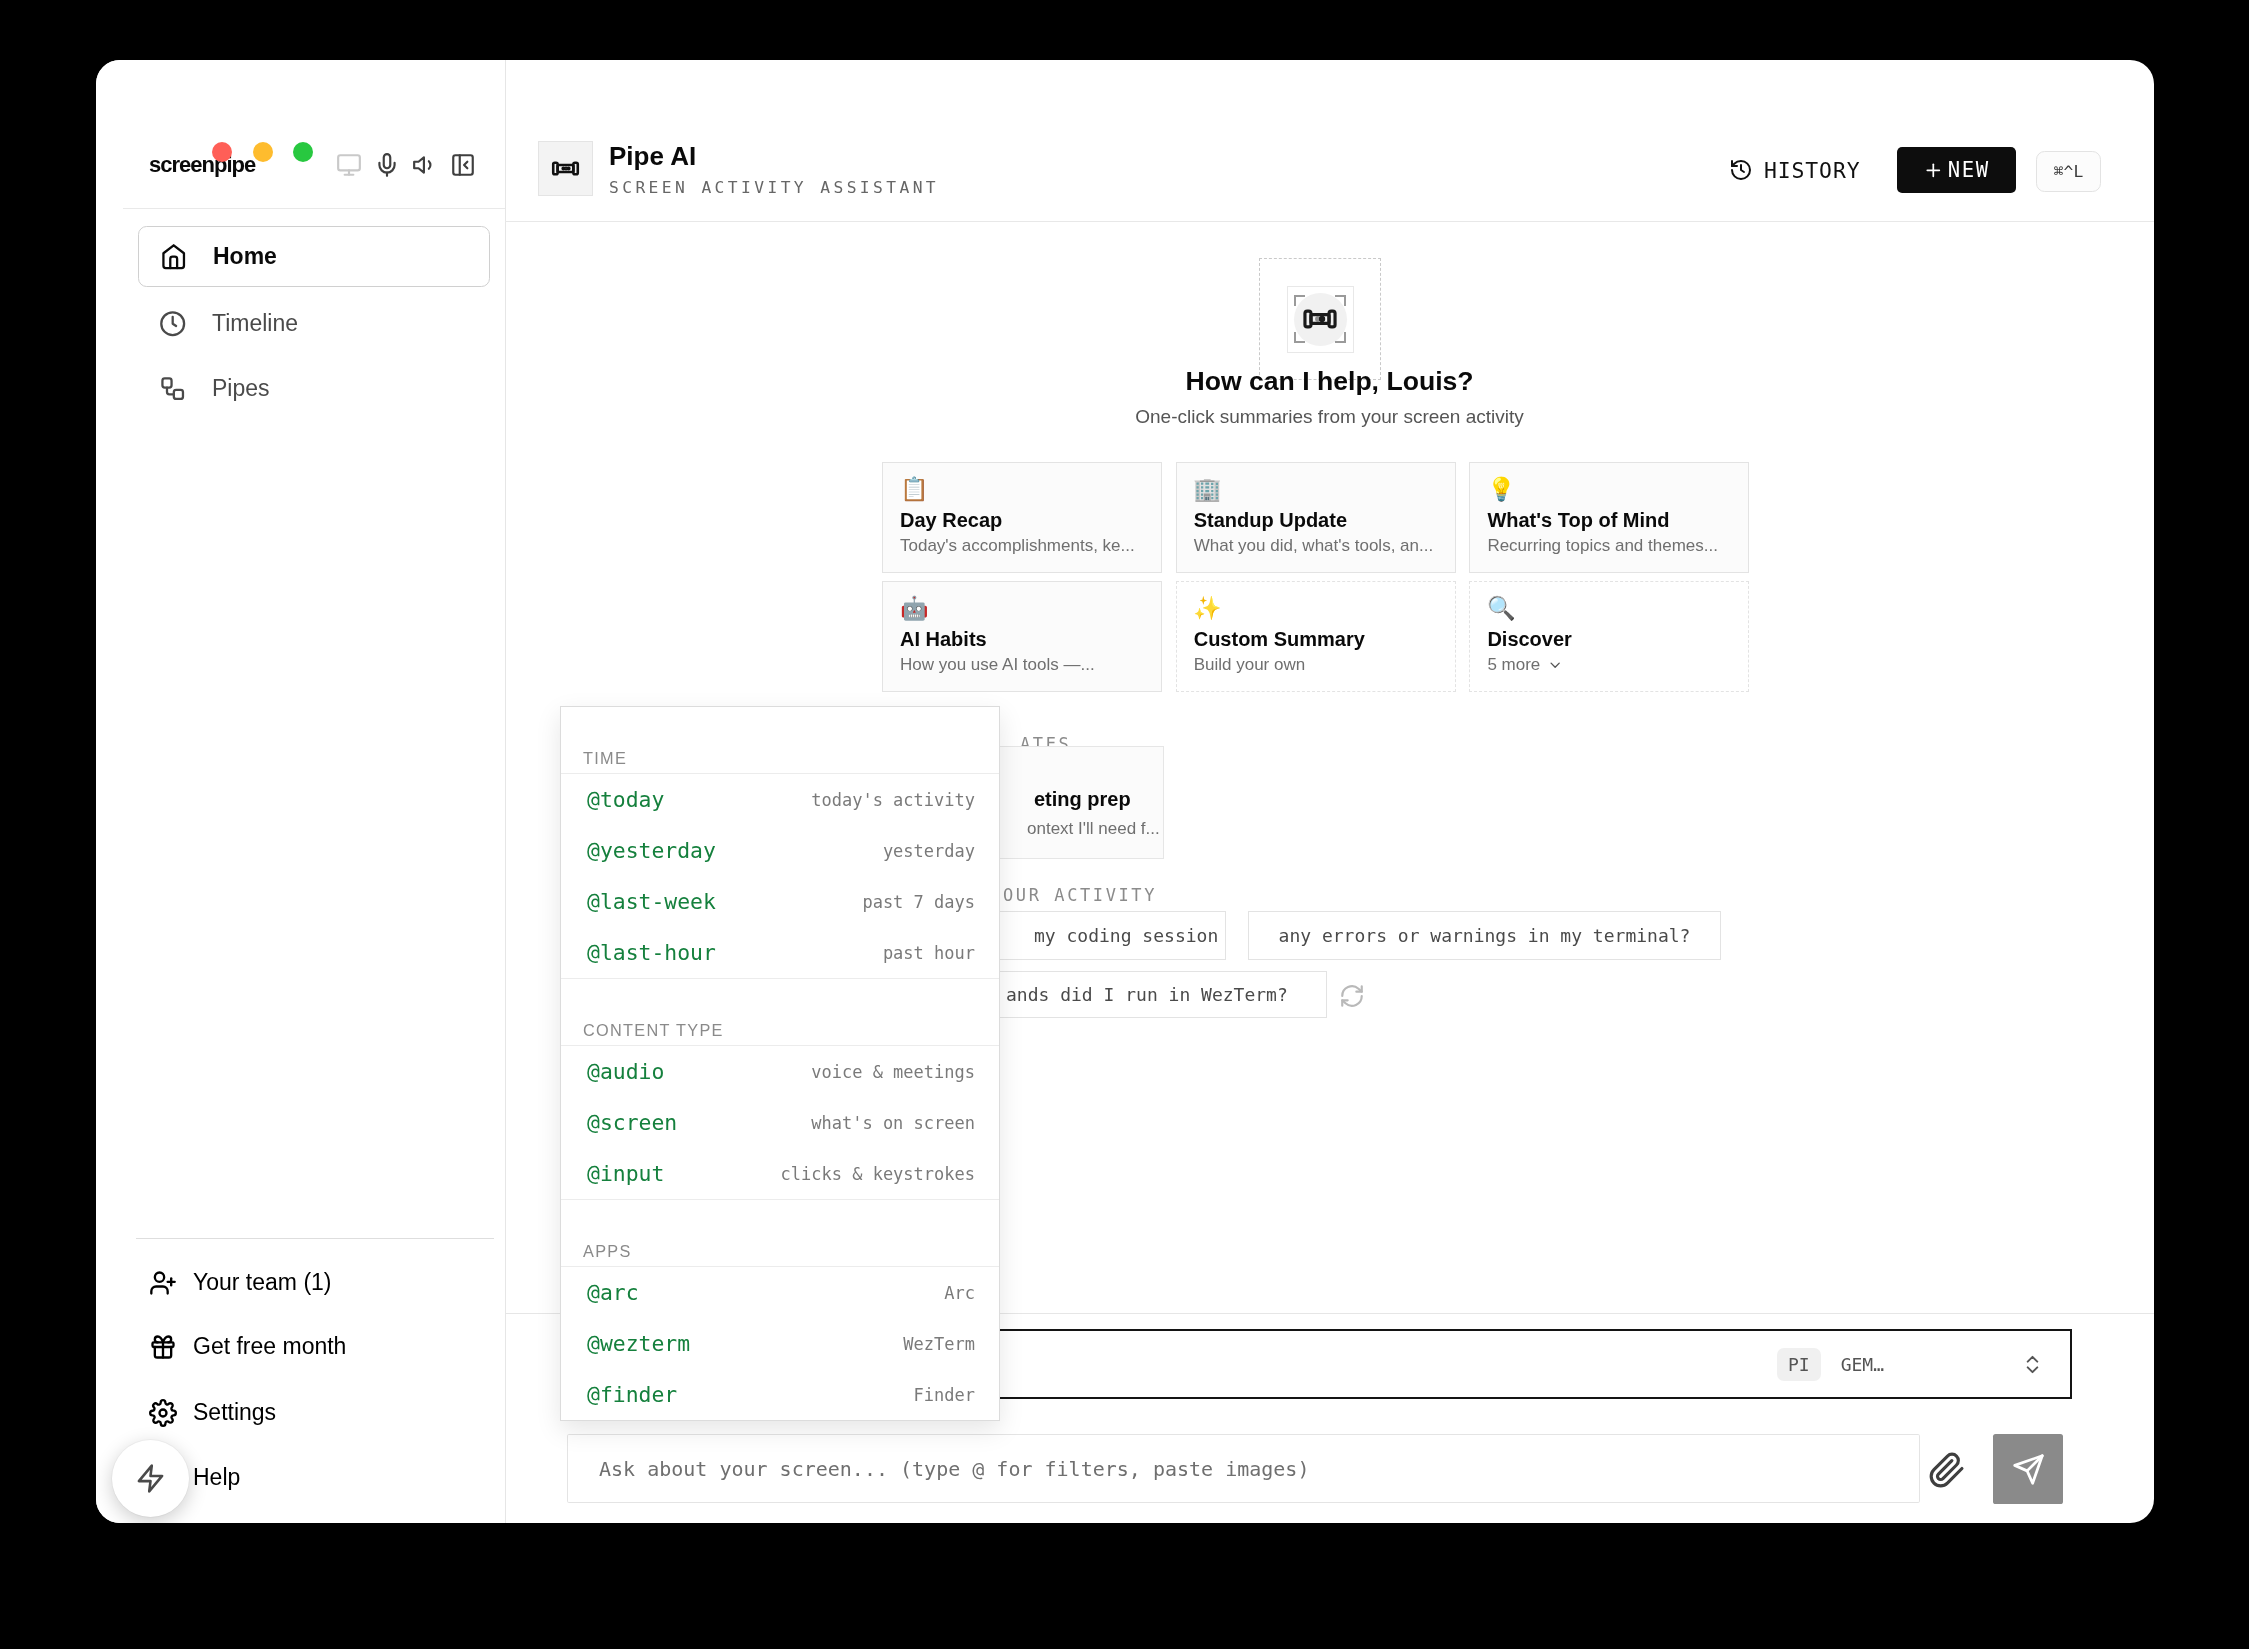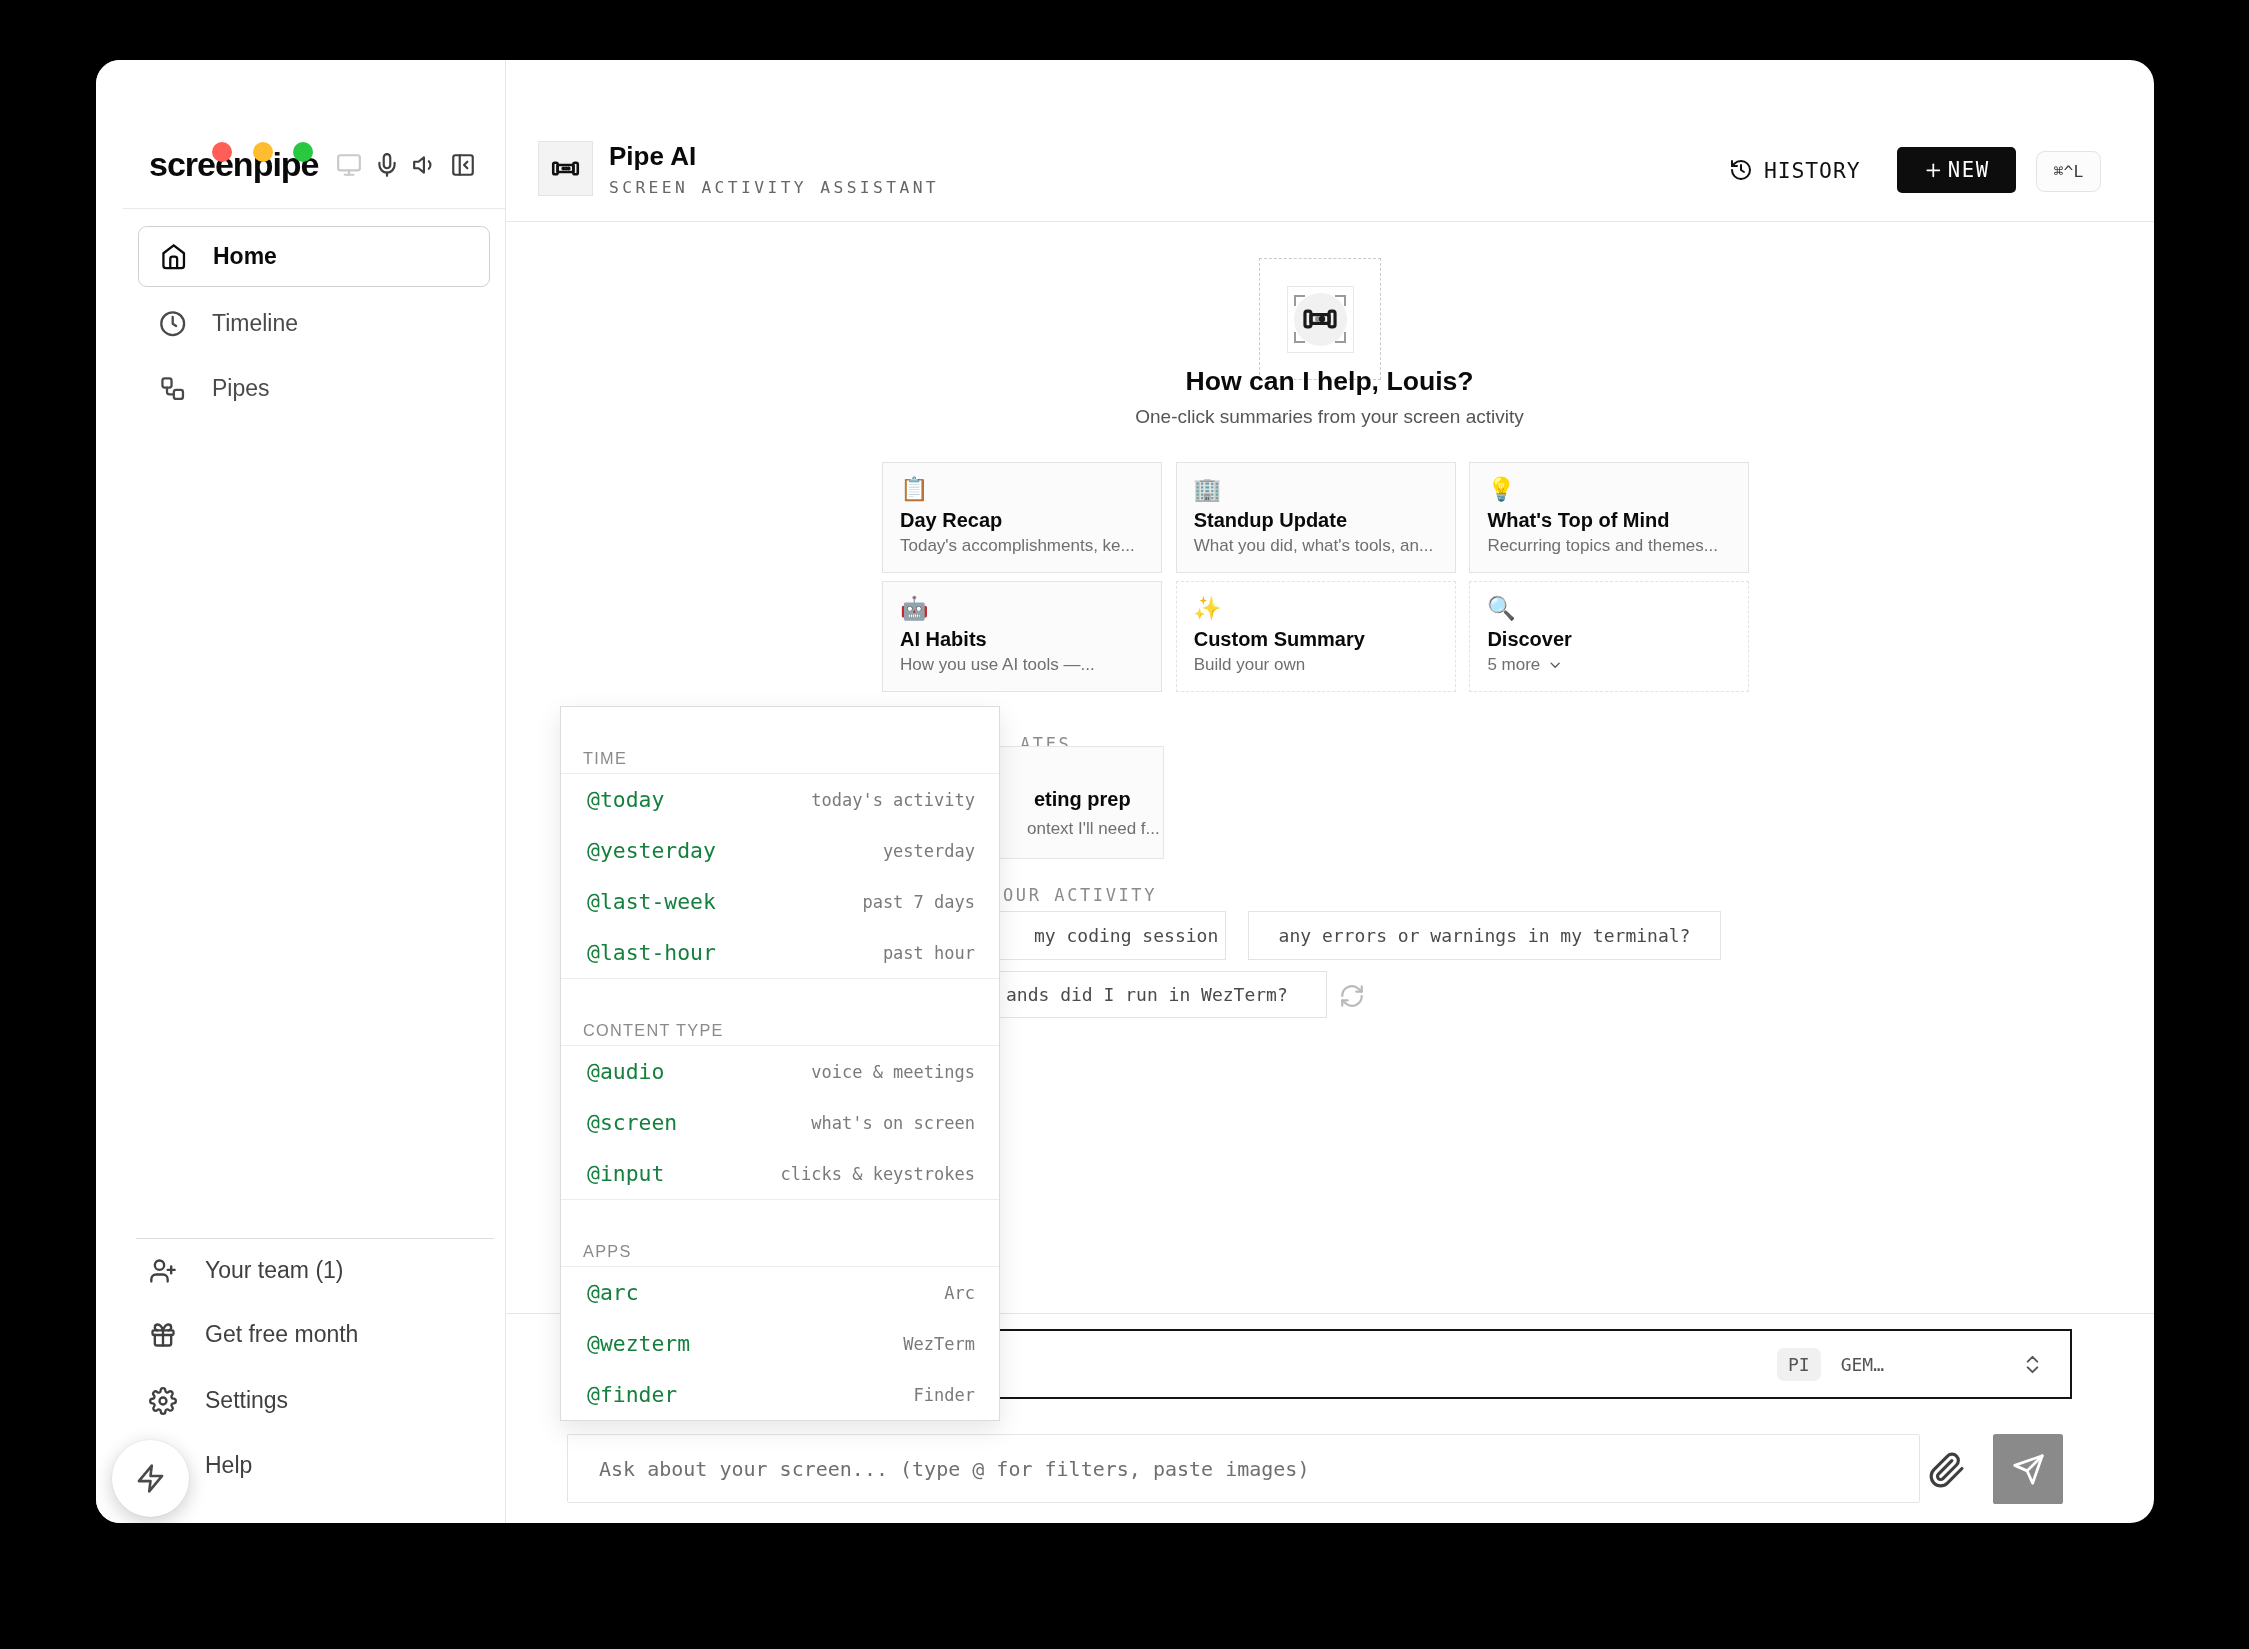--- a/index.html
+++ b/index.html
@@ -5,30 +5,30 @@
   html,body{margin:0;padding:0;}
   body{width:2250px;height:1650px;background:#000;position:relative;font-family:"Liberation Sans",sans-serif;-webkit-font-smoothing:antialiased;}
   .mono{font-family:"DejaVu Sans Mono",monospace;}
   .window{position:absolute;left:96px;top:60px;width:2058px;height:1463px;background:#fff;border-radius:24px;overflow:hidden;}
   
   .traffic{position:absolute;top:82px;left:116px;display:flex;gap:20.6px;z-index:40;}
   .traffic i{width:20px;height:20px;border-radius:50%;display:block;}
   
   .sidebar{position:absolute;left:0;top:0;width:409px;height:1463px;border-right:1.3px solid #e6e6e6;background:#fff;}
   .sb-head{position:absolute;left:53px;right:29px;top:79px;height:51px;display:flex;align-items:center;}
-  .sb-logo{font-size:34px;font-weight:800;letter-spacing:-1px;color:#0a0a0a;}
+  .sb-logo{font-size:22px;font-weight:800;letter-spacing:-1px;color:#0a0a0a;}
   .sb-headicons{margin-left:auto;display:flex;align-items:center;gap:12px;}
   .sb-headicons .ic{width:26px;height:26px;color:#3f3f3f;}
   .sb-headicons .ic.dim{color:#c9c9c9;}
   .sb-div{position:absolute;left:26.6px;right:0;top:148px;height:1.3px;background:#e9e9e9;}
   .navitem{position:absolute;left:42px;width:352px;height:61px;display:flex;align-items:center;gap:26px;padding-left:20.6px;box-sizing:border-box;border-radius:8.6px;font-size:23px;color:#4a4a4a;font-weight:500;cursor:pointer;}
   .navitem .ic{width:27.4px;height:27.4px;flex:0 0 auto;}
   .navitem.active{border:1.3px solid #d0d0d0;color:#0a0a0a;font-weight:600;}
   .sb-div2{position:absolute;left:40px;width:358px;top:1178px;height:1.3px;background:#dedede;}
-  .footitem{position:absolute;left:53px;width:343px;height:51px;display:flex;gap:28px;font-size:23px;color:#404040;cursor:pointer;}
+  .footitem{position:absolute;left:53px;width:343px;height:51px;display:flex;align-items:center;gap:16px;font-size:23px;color:#000000;cursor:pointer;}
   .footitem .ic{width:28px;height:28px;flex:0 0 auto;}
   .zapfab{position:absolute;left:16.3px;top:1380px;width:77px;height:77px;border-radius:50%;background:#fff;box-shadow:0 5.1px 19px rgba(0,0,0,.20), 0 0 0 0.9px rgba(0,0,0,.03);display:flex;align-items:center;justify-content:center;z-index:30;cursor:pointer;}
   .zapfab .ic{width:31px;height:31px;color:#4a4a4a;}
   
   .tb-iconbox{position:absolute;left:442px;top:81px;width:53px;height:53px;background:#f3f3f3;border:1.3px solid #e4e4e4;display:flex;align-items:center;justify-content:center;}
   .tb-iconbox .ic{width:31px;height:31px;color:#111;}
   .tb-title{position:absolute;left:513px;top:81px;font-size:26px;font-weight:700;color:#0a0a0a;}
   .tb-sub{position:absolute;left:513px;top:118px;font-size:16.3px;letter-spacing:3.4px;color:#666;}
   .tb-history{position:absolute;left:1633px;top:87px;height:46px;display:flex;align-items:center;gap:11px;font-size:21.4px;letter-spacing:0.9px;color:#111;cursor:pointer;}
   .tb-history .ic{width:24px;height:24px;}

